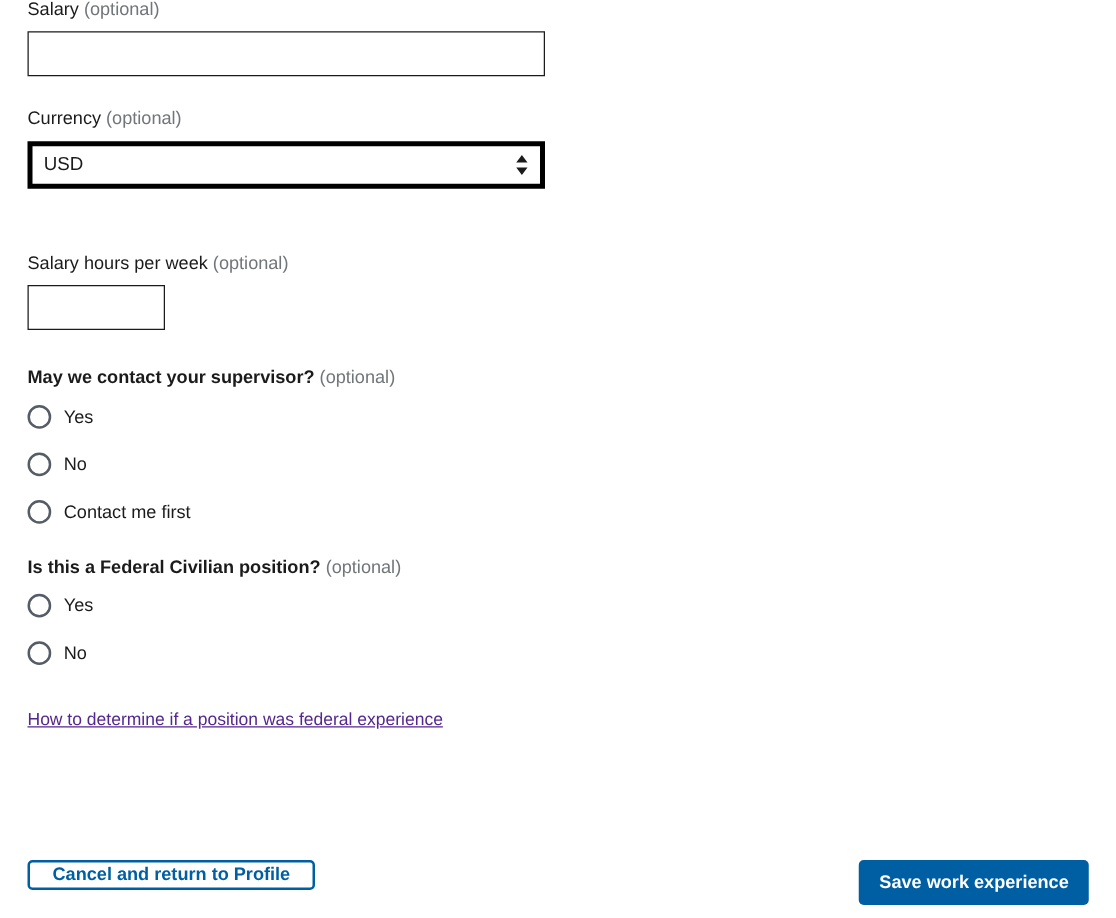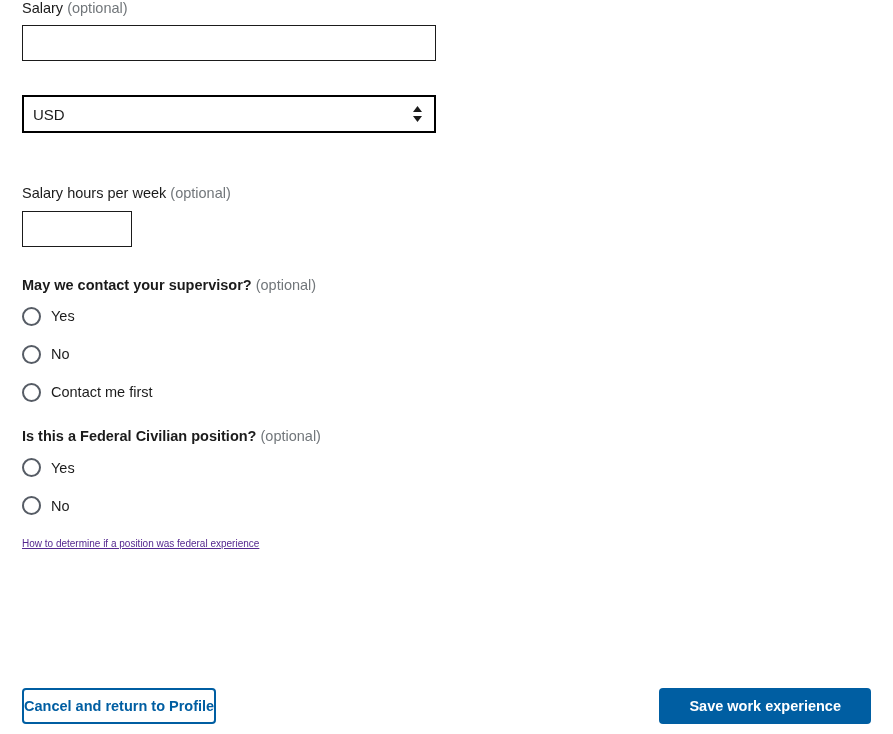--- a/index.html
+++ b/index.html
@@ -60,21 +60,21 @@
   .select-wrap {
     position: relative;
     width: 414px;
     height: 38px;
     margin-top: 8px;
   }
   .select-wrap select {
     box-sizing: border-box;
     width: 100%;
     height: 100%;
-    border: 2px solid #000000;
+    border: 4px solid #000000;
     background: #ffffff;
     font-family: "Liberation Sans", sans-serif;
     font-size: 15px;
     color: #1b1b1b;
     padding: 0 34px 0 9px;
     border-radius: 0;
     -webkit-appearance: none;
     -moz-appearance: none;
     appearance: none;
   }
@@ -106,22 +106,22 @@
     box-sizing: border-box;
     flex: 0 0 auto;
   }
   .radio-label {
     margin-left: 10px;
     font-size: 14.5px;
     color: #1b1b1b;
   }
   .help-link {
     display: inline-block;
-    margin-top: 16px;
-    font-size: 10px;
+    margin-top: 28px;
+    font-size: 14px;
     color: #54278f;
     text-decoration: underline;
     cursor: pointer;
   }
   .btn-row {
     position: absolute;
     left: 22px;
     top: 688px;
     width: 849px;
     height: 36px;
@@ -132,50 +132,51 @@
     font-weight: bold;
     cursor: pointer;
     border-radius: 4px;
     box-sizing: border-box;
     line-height: 1;
   }
   .btn-outline {
     position: absolute;
     left: 0;
     top: 0;
-    height: 36px;
-    padding: 0 0;
+    height: 24px;
+    padding: 0 18px;
     background: #ffffff;
     color: #005ea2;
     border: 2px solid #005ea2;
   }
   .btn-primary {
     position: absolute;
     right: 0;
     top: 0;
     height: 36px;
-    padding: 0 30px;
+    padding: 0 16px;
     background: #005ea2;
     color: #ffffff;
     border: none;
   }
 </style>
 </head>
 <body>
 
 <div class="form">
 
   <div class="field">
     <label class="label"><span>Salary</span> <span class="optional">(optional)</span></label>
     <input class="text-input" type="text" value="" style="">
   </div>
 
   <div class="spacer-26"></div>
 
   <div class="field">
+    <label class="label"><span>Currency</span> <span class="optional">(optional)</span></label>
     <div class="select-wrap">
       <select>
         <option>USD</option>
       </select>
       <span class="select-arrows">
         <svg width="11" height="18" viewBox="0 0 11 18" aria-hidden="true">
           <polygon points="5.5,1 10,7 1,7" fill="#1b1b1b"></polygon>
           <polygon points="5.5,17 10,11 1,11" fill="#1b1b1b"></polygon>
         </svg>
       </span>

